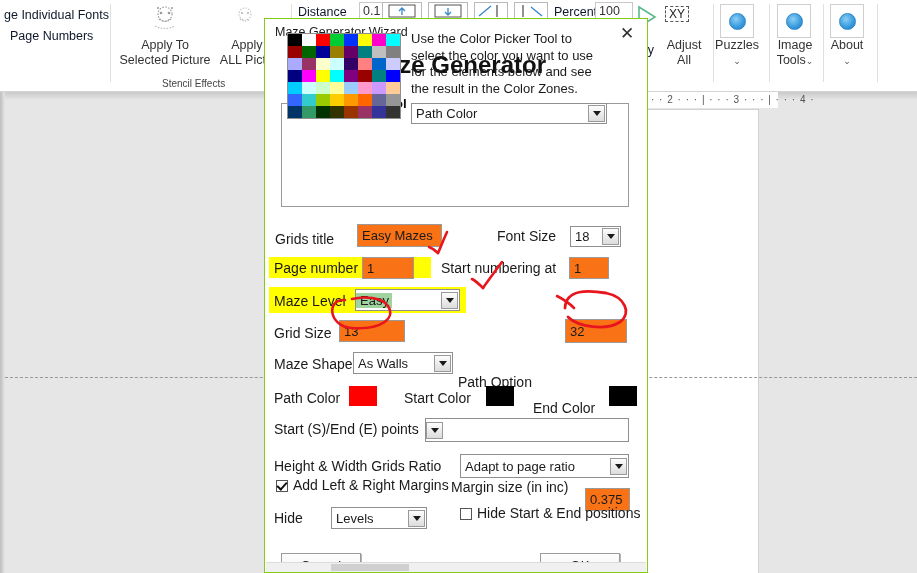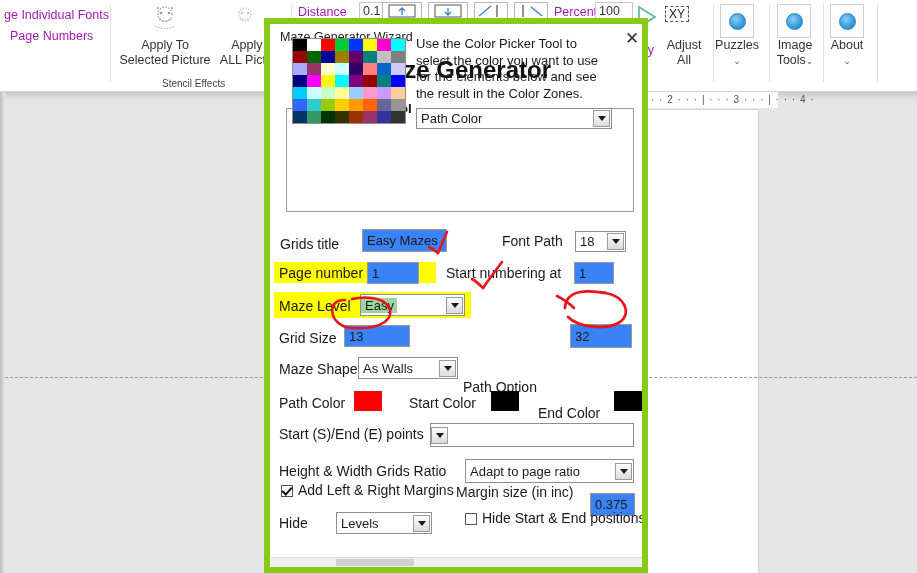--- a/index.html
+++ b/index.html
@@ -36,21 +36,21 @@
   }
   .ribbon-sep {
     position: absolute;
     top: 4px;
     width: 1px;
     height: 78px;
     background: #e0e0e0;
   }
   .ribbon-label {
     position: absolute;
-    color: #a21caf;
+    color: #0f172a;
     font-size: 12.5px;
     white-space: nowrap;
   }
   .ribbon-group-title {
     position: absolute;
     font-size: 10px;
     color: #444;
     white-space: nowrap;
   }
   .ribbon-btn-text {
@@ -155,21 +155,21 @@
     width: 917px; height: 8px;
     background: linear-gradient(to bottom, #c9c9c9, #e6e6e6);
   }
 
   
   #dialog {
     position: absolute;
     left: 264px; top: 18px;
     width: 384px; height: 555px;
     background: #ffffff;
-    border: 6px solid #84cc16;
+    border: 1px solid #84cc16;
     box-sizing: border-box;
     overflow: hidden;
   }
   #dialog-titlebar {
     position: absolute;
     left: 0; top: 0;
     width: 382px; height: 28px;
     background: #ffffff;
   }
   #dialog-title {
@@ -276,21 +276,21 @@
 
   
   .flabel {
     position: absolute;
     font-size: 14px;
     color: #1a1a1a;
     white-space: nowrap;
   }
   .ftext {
     position: absolute;
-    background: #3b82f6;
+    background: #f97316;
     border: 1px solid #9a9a9a;
     box-sizing: border-box;
     font-size: 13px;
     color: #1a1a1a;
     padding: 8px 4px;
     display: flex;
     align-items: center;
   }
   .fcombo {
     position: absolute;
@@ -576,21 +576,21 @@
 
   <div id="cp-desc">Use the Color Picker Tool to select the color you want to use for the elements below and see the result in the Color Zones.</div>
 
   <div id="cp-select">
     <span class="sel-text">Path Color</span>
     <span class="combo-arrow"></span>
   </div>
 
   <div class="flabel" style="left:10px; top:212px;">Grids title</div>
   <div class="ftext" style="left:92px; top:205px; width:85px; height:23px;">Easy Mazes</div>
-  <div class="flabel" style="left:232px; top:209px;">Font Path</div>
+  <div class="flabel" style="left:232px; top:209px;">Font Size</div>
   <div class="fcombo" style="left:305px; top:207px; width:51px; height:21px;">
     <span class="sel-text">18</span>
     <span class="combo-arrow"></span>
   </div>
 
   <div class="hl" style="left: 4px; top: 238px; width: 162px; height: 21px; background: rgb(255, 255, 0);"></div>
   <div class="flabel" style="left:9px; top:241px;">Page number (?)</div>
   <div class="ftext" style="left:97px; top:238px; width:52px; height:22px;">1</div>
 
   <div class="flabel" style="left:176px; top:241px;">Start numbering at</div>

